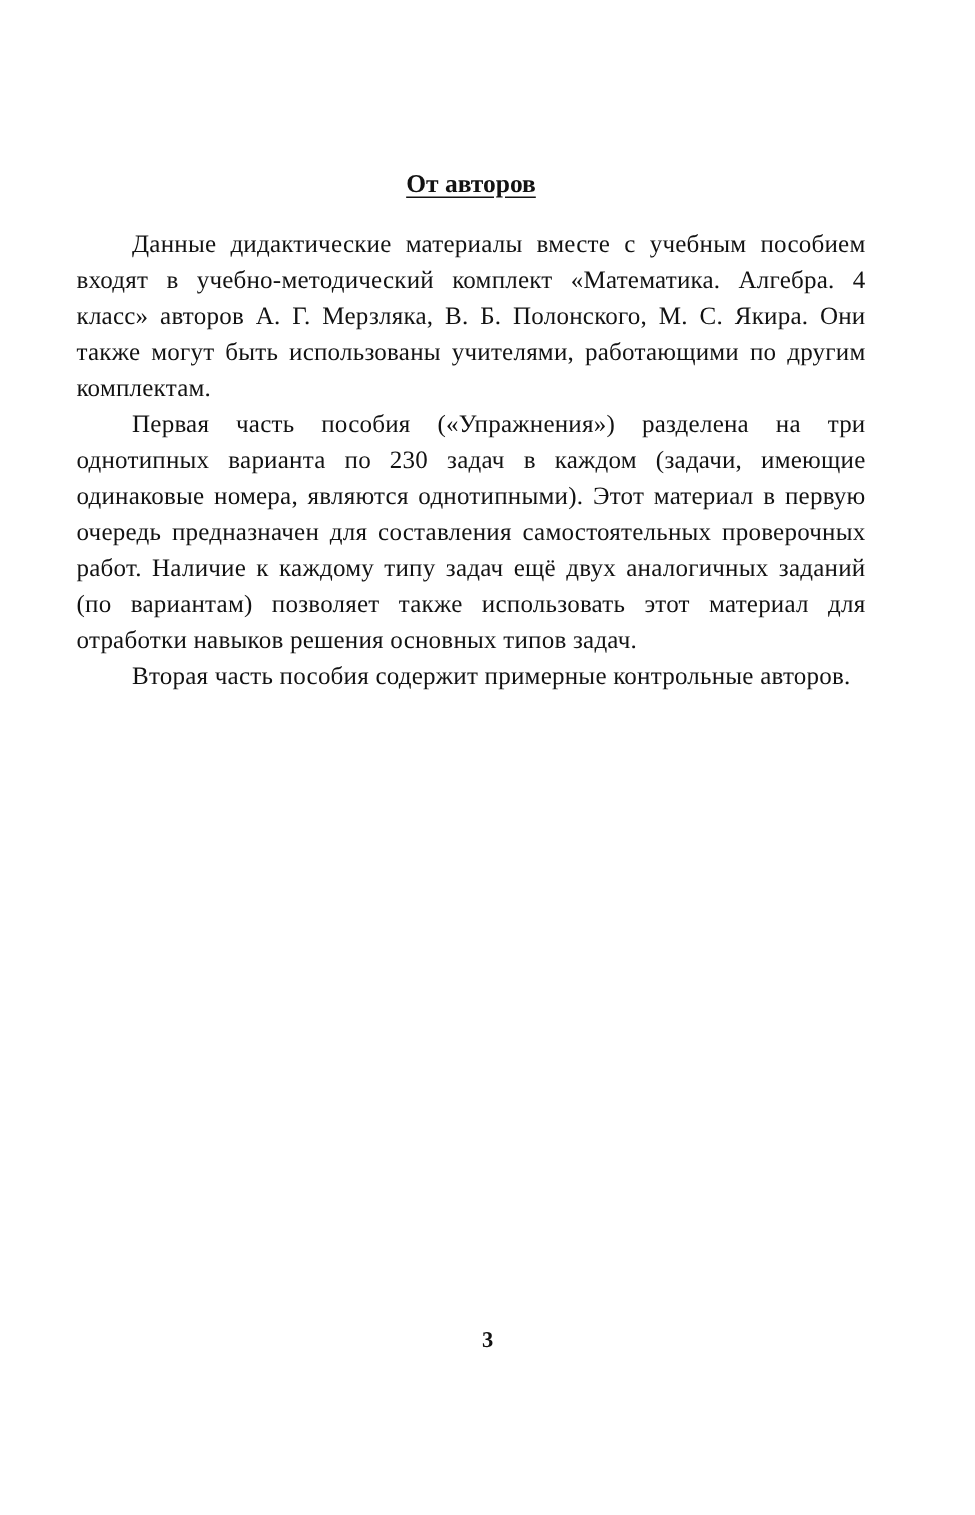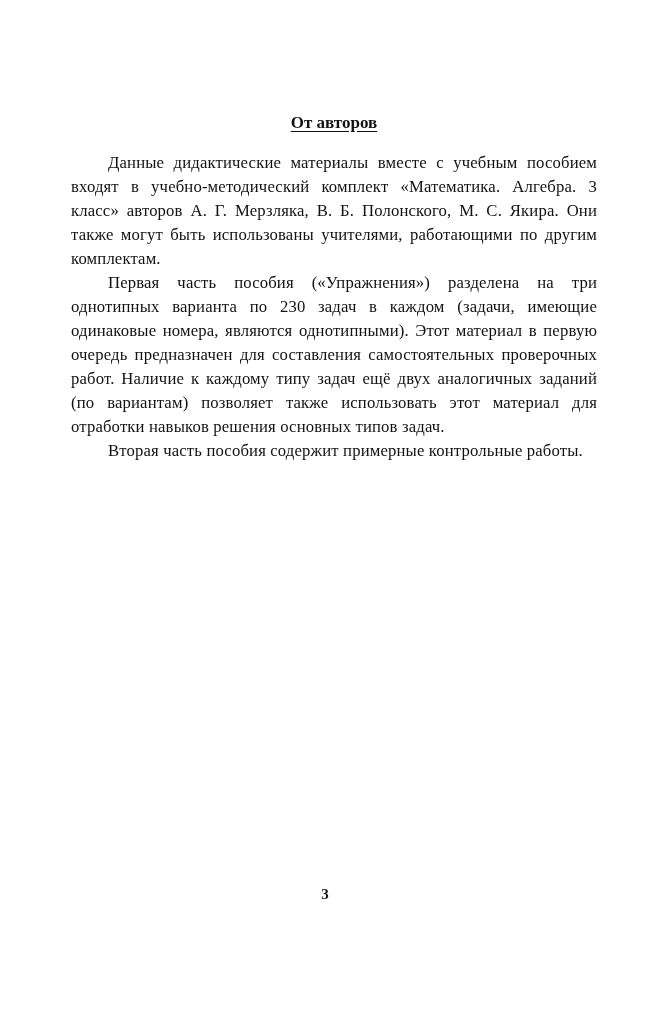--- a/index.html
+++ b/index.html
@@ -11,21 +11,21 @@
       position: relative;
       width: 650px;
       height: 1010px;
       background: #ffffff;
       font-family: "Liberation Serif", "DejaVu Serif", serif;
       color: #121212;
       overflow: hidden;
     }
     .content {
       position: absolute;
-      left: 71px;
+      left: 51px;
       top: 112px;
       width: 526px;
     }
     .doc-title {
       text-align: center;
       font-weight: bold;
       font-size: 17px;
       line-height: 22px;
       text-decoration: underline;
       text-underline-offset: 3px;
@@ -52,22 +52,22 @@
       color: #121212;
     }
   </style>
 </head>
 <body>
 
 <div class="page">
   <div class="content">
     <h1 class="doc-title">От авторов</h1>
 
-    <p class="para">Данные дидактические материалы вместе с учебным пособием входят в учебно-методический комплект «Математика. Алгебра. 3 класс» авторов А. Г. Мерзляка, В. Б. Полонского, М. С. Якира. Они также могут быть использованы учителями, работающими по другим комплектам.</p>
+    <p class="para">Данные дидактические материалы вместе с учебным пособием входят в учебно-методический комплект «Математика. Алгебра. 4 класс» авторов А. Г. Мерзляка, В. Б. Полонского, М. С. Якира. Они также могут быть использованы учителями, работающими по другим комплектам.</p>
 
     <p class="para">Первая часть пособия («Упражнения») разделена на три однотипных варианта по 230 задач в каждом (задачи, имеющие одинаковые номера, являются однотипными). Этот материал в первую очередь предназначен для составления самостоятельных проверочных работ. Наличие к каждому типу задач ещё двух аналогичных заданий (по вариантам) позволяет также использовать этот материал для отработки навыков решения основных типов задач.</p>
 
-    <p class="para">Вторая часть пособия содержит примерные контрольные работы.</p>
+    <p class="para">Вторая часть пособия содержит примерные контрольные авторов.</p>
 
   </div>
 
   <div class="page-number">3</div>
 </div>
 
 </body></html>

